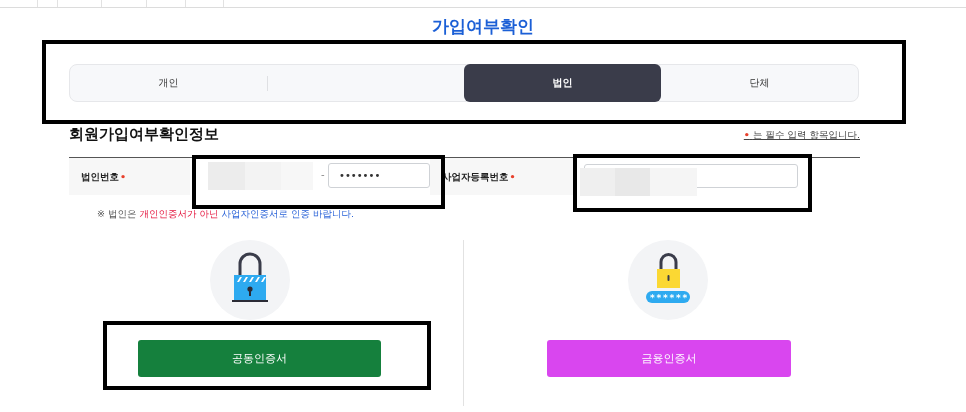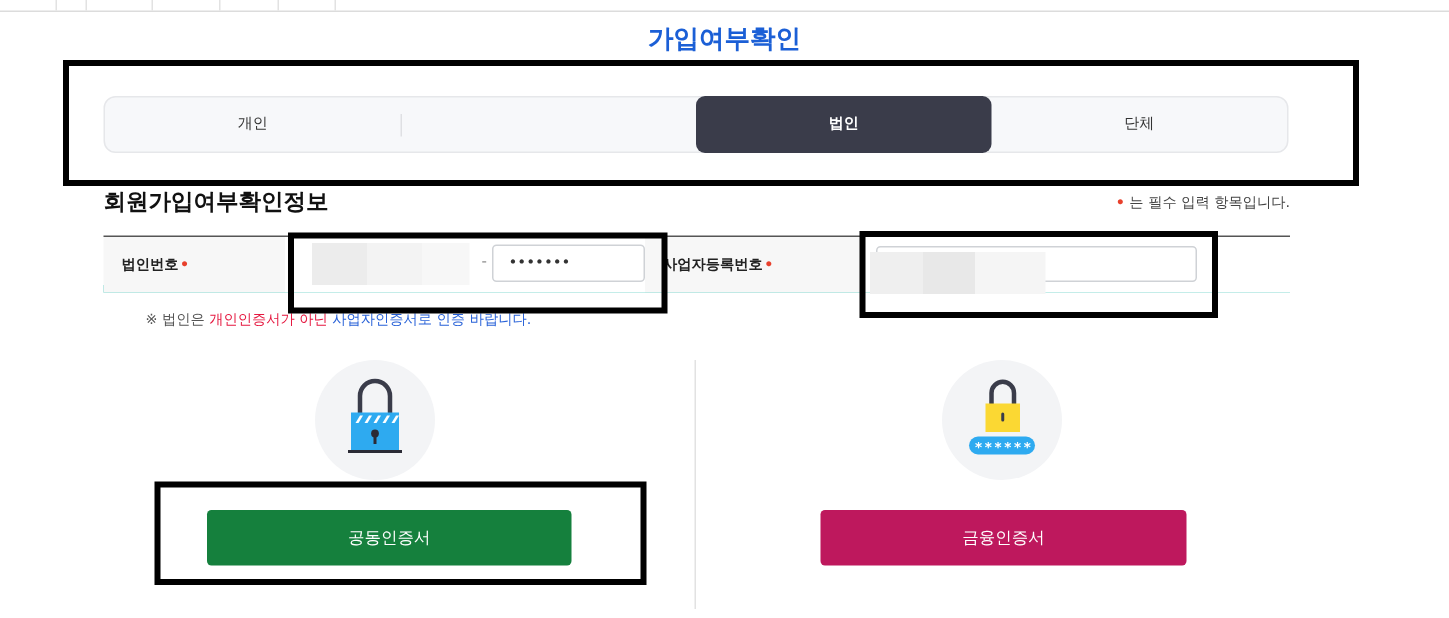--- a/index.html
+++ b/index.html
@@ -16,21 +16,21 @@
   .annot { position: absolute; border: 4px solid #000; pointer-events: none; }
 
   .tabbar { position: absolute; left: 69px; top: 64px; width: 790px; height: 38px; background: #f7f8fa;
     border: 1px solid #e6e7ea; border-radius: 8px; }
   .tab { position: absolute; top: 0; height: 36px; line-height: 36px; text-align: center; font-size: 10px;
     color: #333; cursor: pointer; }
   .tab.active { top: -1px; height: 38px; line-height: 38px; background: #3a3c4a; color: #fff; border-radius: 6px; font-weight: bold; }
   .tab-sep { position: absolute; left: 197px; top: 11px; width: 1px; height: 15px; background: #dfe0e3; }
 
   .section-title { position: absolute; left: 69px; top: 125px; font-size: 15px; font-weight: bold; color: #111; }
-  .req-note { position: absolute; right: 106px; top: 129px; font-size: 9.5px; color: #444; }
+  .req-note { position: absolute; right: 106px; top: 129px; font-size: 9.5px; color: #444; text-decoration: underline; }
   .req-dot { color: #e8402c; font-weight: bold; }
 
   .form-table { position: absolute; left: 69px; top: 157px; width: 791px; height: 38px;
     border-top: 1px solid #555; border-bottom: 5px solid #14b8a6; }
   .cell-label { position: absolute; top: 0; height: 37px; background: #f7f7f7; font-size: 9.5px; font-weight: bold;
     line-height: 37px; padding-left: 12px; color: #222; }
   .cell-field { position: absolute; top: 0; height: 37px; background: #fff; }
   .req-star { color: #e8402c; margin-left: 1px; }
 
   .masked { position: absolute; background: #efefef; }
@@ -43,21 +43,21 @@
   .note .blue { color: #2a63d8; }
 
   .vdivider { position: absolute; left: 463px; top: 240px; width: 1px; height: 166px; background: #e2e2e2; }
 
   .icon-circle { position: absolute; width: 80px; height: 80px; border-radius: 50%; background: #f3f4f6; }
   .icon-circle svg { position: absolute; left: 0; top: 0; }
 
   .btn { position: absolute; height: 37px; line-height: 37px; text-align: center; color: #fff; font-size: 11px;
     border-radius: 3px; cursor: pointer; }
   .btn-blue { left: 138px; top: 340px; width: 243px; background: #15803d; }
-  .btn-green { left: 547px; top: 340px; width: 244px; background: #be185d; }
+  .btn-green { left: 547px; top: 340px; width: 244px; background: #d946ef; }
 </style>
 </head>
 <body>
 
 <div class="topnav">
   <div class="sep" style="left:37px"></div>
   <div class="sep" style="left:57px"></div>
   <div class="sep" style="left:101px"></div>
   <div class="sep" style="left:146px"></div>
   <div class="sep" style="left:185px"></div>

